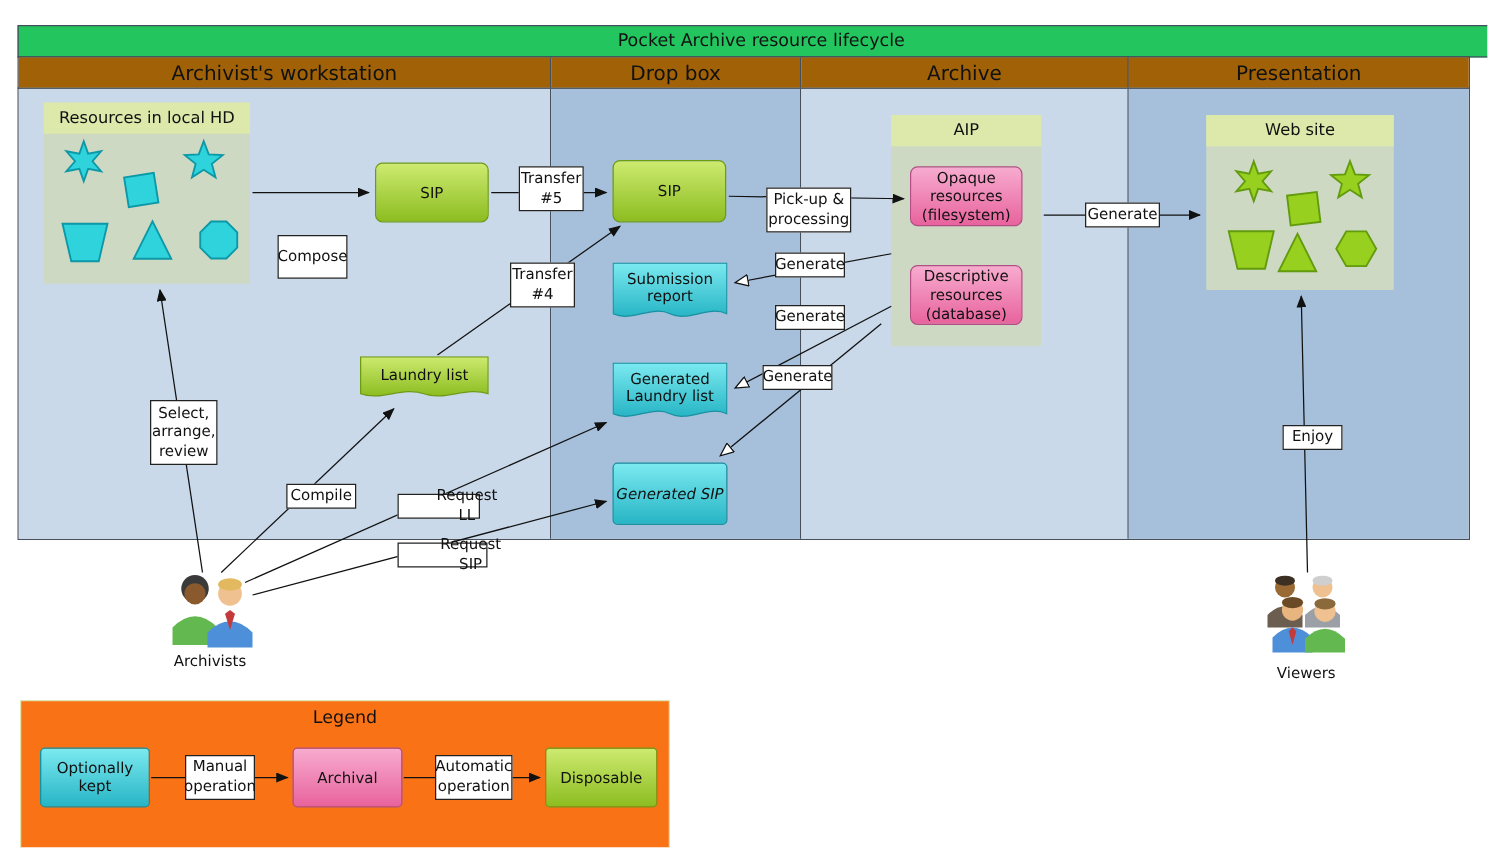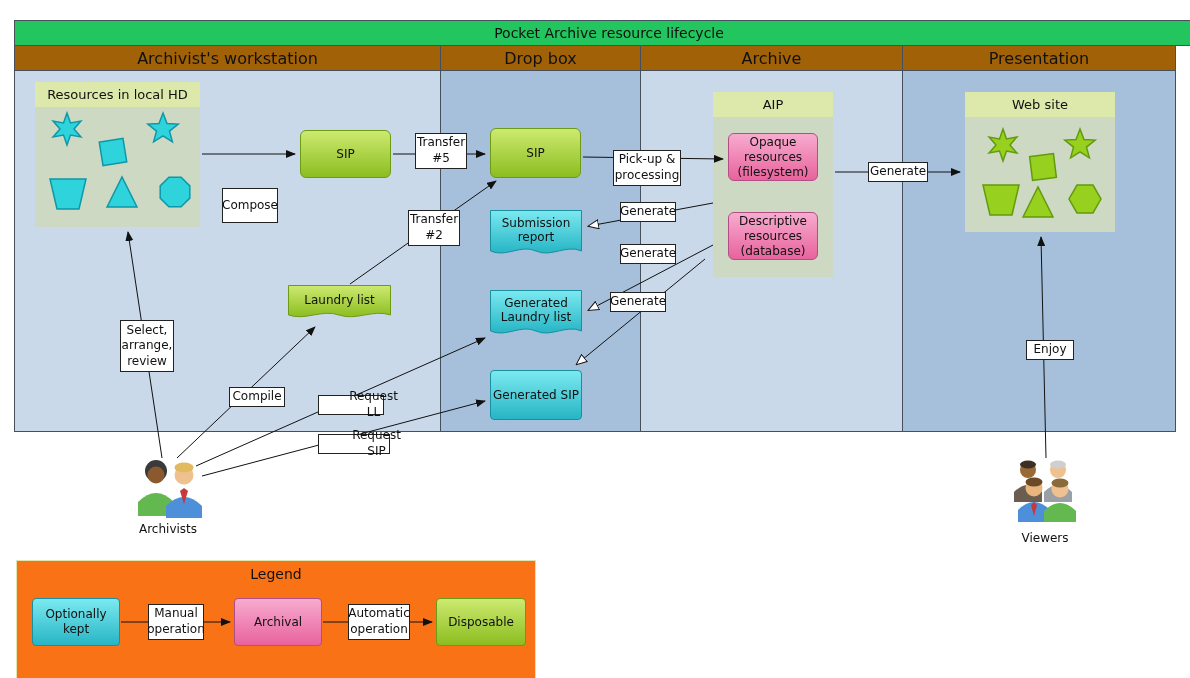--- a/index.html
+++ b/index.html
@@ -103,21 +103,21 @@
         <polygon points="115,12 119,22.5 130.2,23.1 121.5,30.1 124.4,40.9 115,34.8 105.6,40.9 108.5,30.1 99.8,23.1 111,22.5"></polygon>
         <polygon points="18,68 54,68 47,98 25,98"></polygon>
         <polygon points="58,100 73,70 88,100"></polygon>
         <polygon points="136,82 128,95.9 112,95.9 104,82 112,68.1 128,68.1"></polygon>
       </g>
     </svg>
   </div>
 
   <div class="node green" style="left:300px; top:130px; width:91px; height:48px;">SIP</div>
   <div class="node green" style="left:490px; top:128px; width:91px; height:50px;">SIP</div>
-  <div class="node cyan" style="left:490px; top:370px; width:92px; height:50px; border-radius:4px;">Generated SIP</div>
+  <div class="node cyan" style="left:490px; top:370px; width:92px; height:50px; border-radius:4px;font-style:italic;">Generated SIP</div>
 
   <div class="wave" style="left:490px; top:210px; width:92px; height:50px;">
     <svg width="92" height="50" viewBox="0 0 92 50">
       <defs>
           <linearGradient id="gsub" x1="0" y1="0" x2="0" y2="1">
         <stop offset="0" stop-color="#7be9f0"></stop>
             <stop offset="1" stop-color="#27b5c5"></stop>
           </linearGradient>
         </defs>
       <path d="M0.5,0.5 H91.5 V41 C76,34 61,48 46,41 C31,34 16,48 0.5,41 Z" fill="url(#gsub)" stroke="#17909f"></path>
@@ -174,21 +174,21 @@
       <line x1="196" y1="466" x2="485" y2="338" marker-end="url(#af)"></line>
       <line x1="202" y1="476" x2="485" y2="401" marker-end="url(#af)"></line>
       <line x1="1046" y1="458" x2="1041" y2="237" marker-end="url(#af)"></line>
       <line x1="121" y1="622" x2="230" y2="622" marker-end="url(#af)"></line>
       <line x1="323" y1="622" x2="432" y2="622" marker-end="url(#af)"></line>
     </g>
   </svg>
 
   <div class="label" style="left:222px; top:143px; width:56px; height:35px;margin-top:45px;">Compose</div>
   <div class="label" style="left:415px; top:133px; width:52px; height:36px;">Transfer #5</div>
-  <div class="label" style="left:408px; top:210px; width:52px; height:36px;">Transfer #2</div>
+  <div class="label" style="left:408px; top:210px; width:52px; height:36px;">Transfer #4</div>
   <div class="label" style="left:613px; top:150px; width:68px; height:36px;">Pick-up &amp; processing</div>
   <div class="label" style="left:620px; top:202px; width:56px; height:20px;">Generate</div>
   <div class="label" style="left:620px; top:244px; width:56px; height:20px;">Generate</div>
   <div class="label" style="left:610px; top:292px; width:56px; height:20px;">Generate</div>
   <div class="label" style="left:868px; top:162px; width:60px; height:20px;">Generate</div>
   <div class="label" style="left:120px; top:320px; width:54px; height:52px;">Select, arrange, review</div>
   <div class="label" style="left:229px; top:387px; width:56px; height:20px;text-align:center;">Compile</div>
   <div class="label" style="left:318px; top:395px; width:66px; height:20px;padding-left:48px;">Request LL</div>
   <div class="label" style="left:318px; top:434px; width:72px; height:20px;padding-left:48px;">Request SIP</div>
   <div class="label" style="left:1026px; top:340px; width:48px; height:20px;">Enjoy</div>

